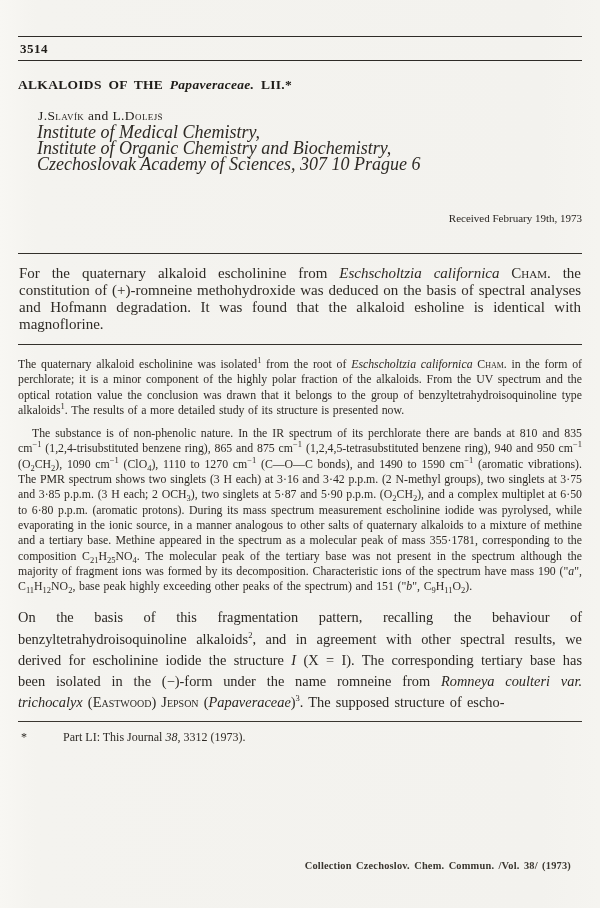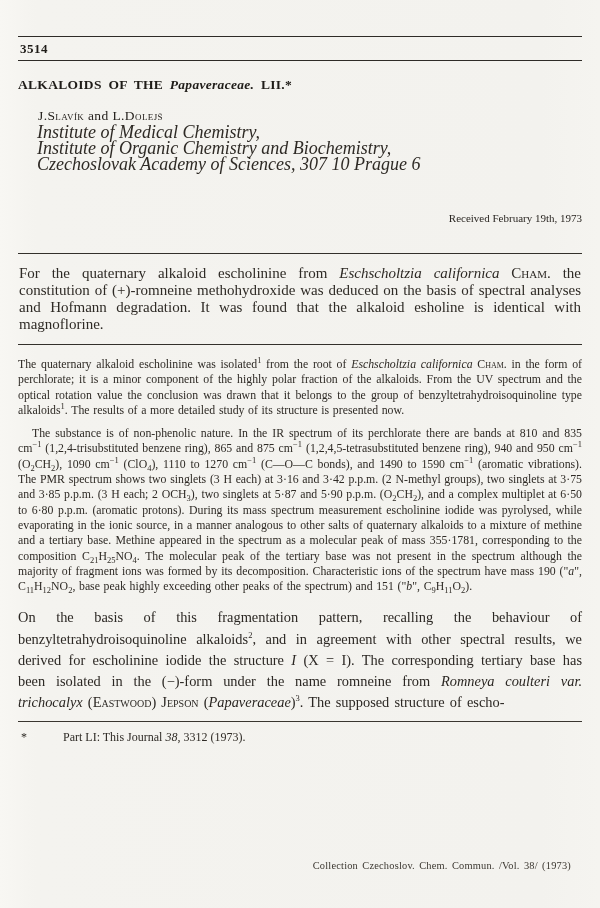--- a/index.html
+++ b/index.html
@@ -111,20 +111,21 @@
   }
   .footnote .marker { width: 42px; padding-left: 3px; }
   .page-footer {
     position: absolute;
     right: 29px;
     bottom: 37px;
     font-size: 10.4px;
     letter-spacing: 0.2px;
     word-spacing: 1.5px;
     color: #3a362f;
+    font-weight: bold;
   }
 </style>
 </head>
 <body>
 
 <div class="page">
 
   <div class="pagehead">
     <span class="pagenum">3514</span>
   </div>

